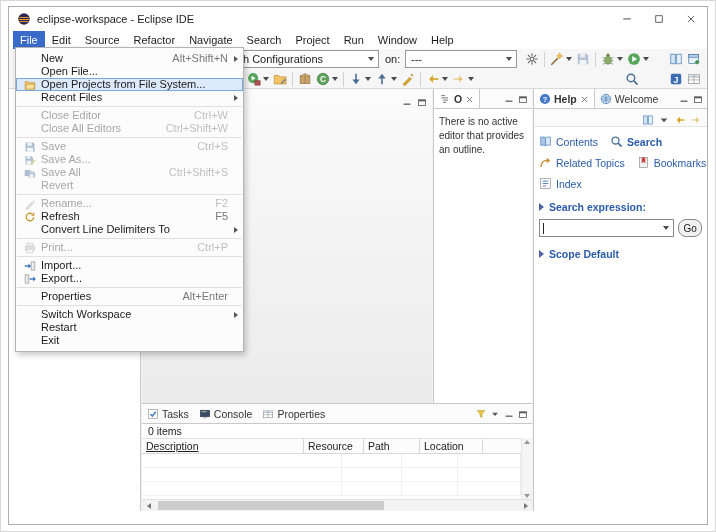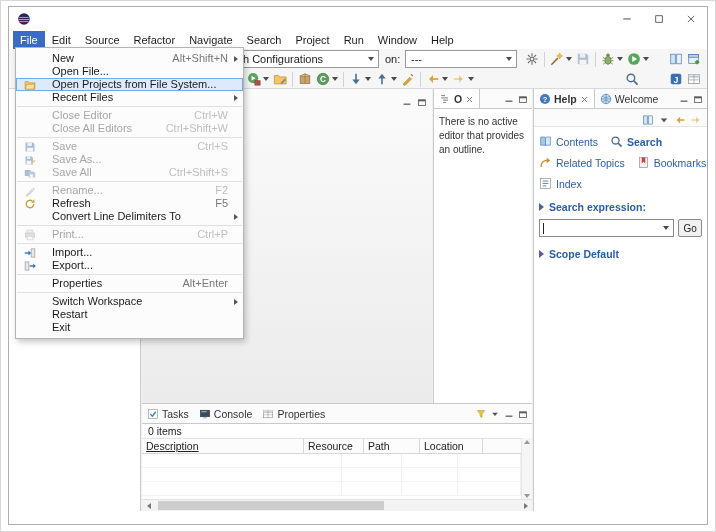--- a/index.html
+++ b/index.html
@@ -62,21 +62,21 @@
 .help-content{padding:8px 5px;font-size:10.5px}
 .link-row{display:flex;align-items:center;gap:12px;margin-bottom:8px}
 .hlink{display:flex;align-items:center;gap:4px;color:var(--link);white-space:nowrap}
 .hlink.bold{font-weight:bold}
 .sect{display:flex;align-items:center;gap:5px;color:var(--link);font-weight:bold;margin:11px 0 6px}
 .tri{width:0;height:0;border-top:4px solid transparent;border-bottom:4px solid transparent;border-left:5px solid #50619e}
 .search-row{display:flex;align-items:center;gap:4px}
 .help-combo{width:138px;height:18px;border:1px solid #8a8a8a;background:#fff;display:flex;align-items:center;padding:0 3px}
 .caret{width:1px;height:11px;background:#222}
 .help-combo .dd{margin-left:auto;margin-right:1px}
-.go-btn{width:24px;height:18px;font-size:10px;font-family:inherit;background:#f1f1f1;border:1px solid #8a8a8a;border-radius:2px;color:#222}
+.go-btn{width:24px;height:18px;font-size:10px;font-family:inherit;background:#f1f1f1;border:1px solid #8a8a8a;border-radius:8px;color:#222}
 
 
 .bp-status{height:14px;font-size:10.5px;padding:1px 6px;color:#222}
 .tbl-head{height:16px;display:flex;background:#fcfcfc;border-top:1px solid #e2e2e2;border-bottom:1px solid #d8d8d8}
 .th{font-size:10.5px;padding:1px 4px;border-right:1px solid #d8d8d8;color:#222;overflow:hidden;white-space:nowrap}
 .tbl-body{position:relative;height:46px;overflow:hidden}
 .trow{height:14px;display:flex;border-bottom:1px solid #f2f2f2}
 .tcell{border-right:1px solid #efefef;height:100%}
 .hscroll{position:absolute;left:0;right:0;bottom:0;height:12px;background:#f3f3f3;border-top:1px solid #e2e2e2;display:flex}
 .sbtn{width:13px;height:100%;display:flex;align-items:center;justify-content:center;background:#f3f3f3}
@@ -87,21 +87,21 @@
 .tri-r{width:0;height:0;border-top:3px solid transparent;border-bottom:3px solid transparent;border-left:4px solid #777}
 .tri-u{width:0;height:0;border-left:3px solid transparent;border-right:3px solid transparent;border-bottom:4px solid #999}
 .tri-d{width:0;height:0;border-left:3px solid transparent;border-right:3px solid transparent;border-top:4px solid #999}
 
 
 .filemenu{position:absolute;left:6px;top:40px;width:229px;background:#fcfcfc;border:1px solid #b4b4b4;box-shadow:2px 3px 6px rgba(0,0,0,.22);z-index:20;padding:4px 0;font-size:11px}
 .mi{height:13px;line-height:13px;display:flex;align-items:center;padding:0 3px 0 4px}
 .mi-ic{width:19px;height:13px;display:flex;align-items:center;justify-content:center;flex:none}
 .mi-ic .ig{width:12px;height:12px;display:inline-block}
 .mi.dis .mi-ic{opacity:.5}
-.mi-label{margin-left:13px;color:#1a1a1a;white-space:nowrap}
+.mi-label{margin-left:2px;color:#1a1a1a;white-space:nowrap}
 .mi-short{margin-left:auto;color:#787878;padding-right:3px;white-space:nowrap}
 .mi-arrow{width:9px;display:flex;justify-content:center;flex:none}
 .tri-sub{width:0;height:0;border-top:3px solid transparent;border-bottom:3px solid transparent;border-left:4px solid #555}
 .mi.dis .mi-label{color:var(--disabled_text)}
 .mi.dis .mi-short{color:#bfbfbf}
 .mi.hl{background:var(--highlight_bg);box-shadow:inset 0 0 0 1px var(--highlight_border)}
 .menu-sep{height:1px;background:#e0e0e0;margin:2px 1px}
 .bottom-strip{position:absolute;left:0;right:0;bottom:0;height:13px;background:#fff}
 </style>
 </head>
@@ -109,20 +109,21 @@
 
 <div class="frame"></div>
 
 <div class="window">
 
   <div class="titlebar">
     <span class="ic14"><svg viewBox="0 0 16 16" width="100%" height="100%" aria-hidden="true">
           <circle cx="8" cy="8" r="6.6" fill="#2c2255"></circle>
           <path d="M2.6 6.2h10.8M1.9 8.6h12.2M2.8 11h10.4" stroke="#f5a623" stroke-width="1.1" fill="none"></path>
         </svg></span>
+    <span class="title-text">eclipse-workspace - Eclipse IDE</span>
     <div class="title-controls">
       <div class="tc">
           <span class="ic10"><svg viewBox="0 0 16 16" width="100%" height="100%" aria-hidden="true">
               <rect x="2" y="7.2" width="12" height="1.4" fill="#333"></rect>
             </svg></span>
         </div>
       <div class="tc">
           <span class="ic10"><svg viewBox="0 0 16 16" width="100%" height="100%" aria-hidden="true">
               <rect x="2.8" y="2.8" width="10.4" height="10.4" fill="none" stroke="#333" stroke-width="1.2"></rect>
             </svg></span>
@@ -618,20 +619,26 @@
           <span class="ig"><svg viewBox="0 0 16 16" width="100%" height="100%" aria-hidden="true">
               <path d="M1 4h7l1.5 1.5V12H1z" fill="#5f7fa8"></path>
               <path d="M6 6h7l2 2v6H6z" fill="#7d99bb"></path>
               <rect x="8" y="10" width="4" height="4" fill="#eef2f6"></rect>
             </svg></span>
         </span>
         <span class="mi-label">Save All</span>
         <span class="mi-short">Ctrl+Shift+S</span>
         <span class="mi-arrow"></span>
       </div>
+      <div class="mi dis">
+        <span class="mi-ic"></span>
+        <span class="mi-label">Revert</span>
+        <span class="mi-short"></span>
+        <span class="mi-arrow"></span>
+      </div>
       <div class="menu-sep"></div>
       <div class="mi dis">
         <span class="mi-ic">
           <span class="ig"><svg viewBox="0 0 16 16" width="100%" height="100%" aria-hidden="true">
               <path d="M3 13.2L10.8 5.4l1.8 1.8L4.8 15H3z" fill="#b9b9b9" stroke="#8f8f8f" stroke-width="0.7"></path>
               <path d="M11.6 4.6l1.2-1.2 1.8 1.8-1.2 1.2z" fill="#8f8f8f"></path>
             </svg></span>
         </span>
         <span class="mi-label">Rename...</span>
         <span class="mi-short">F2</span>

